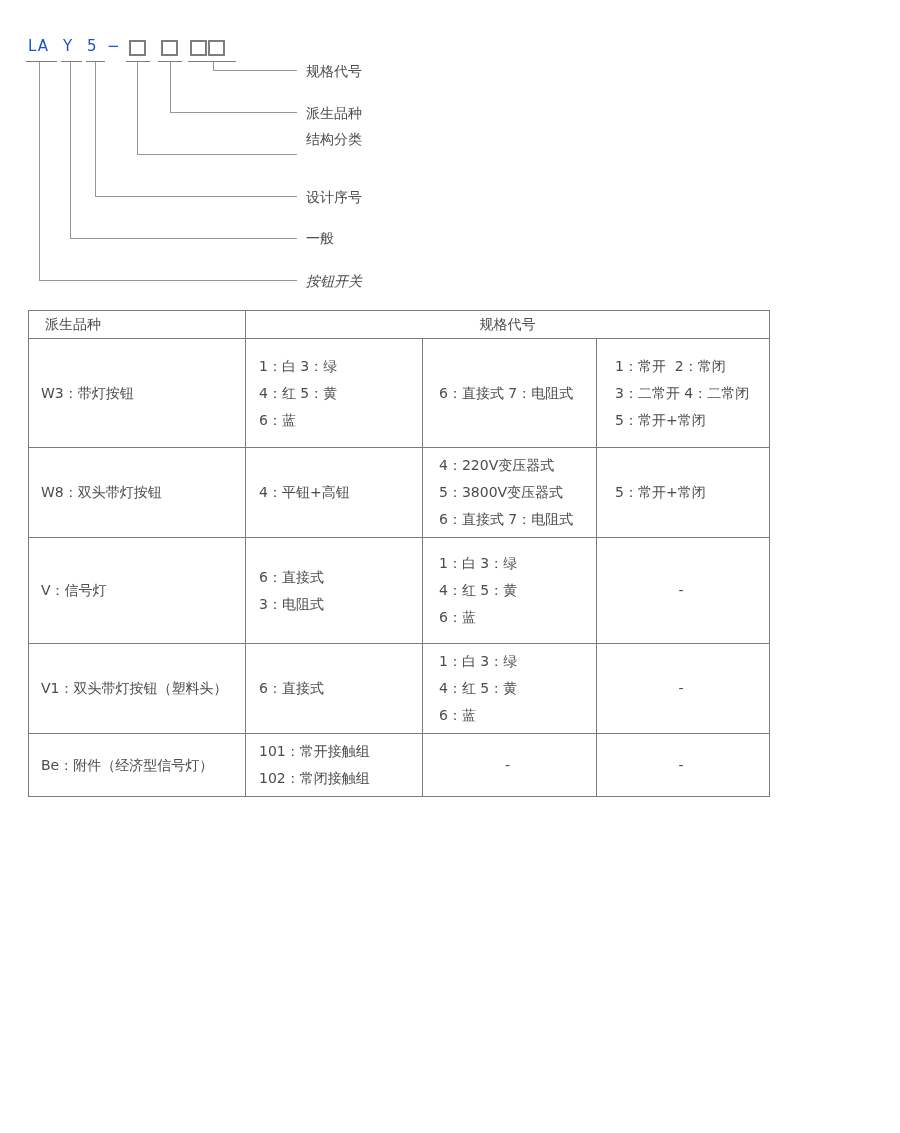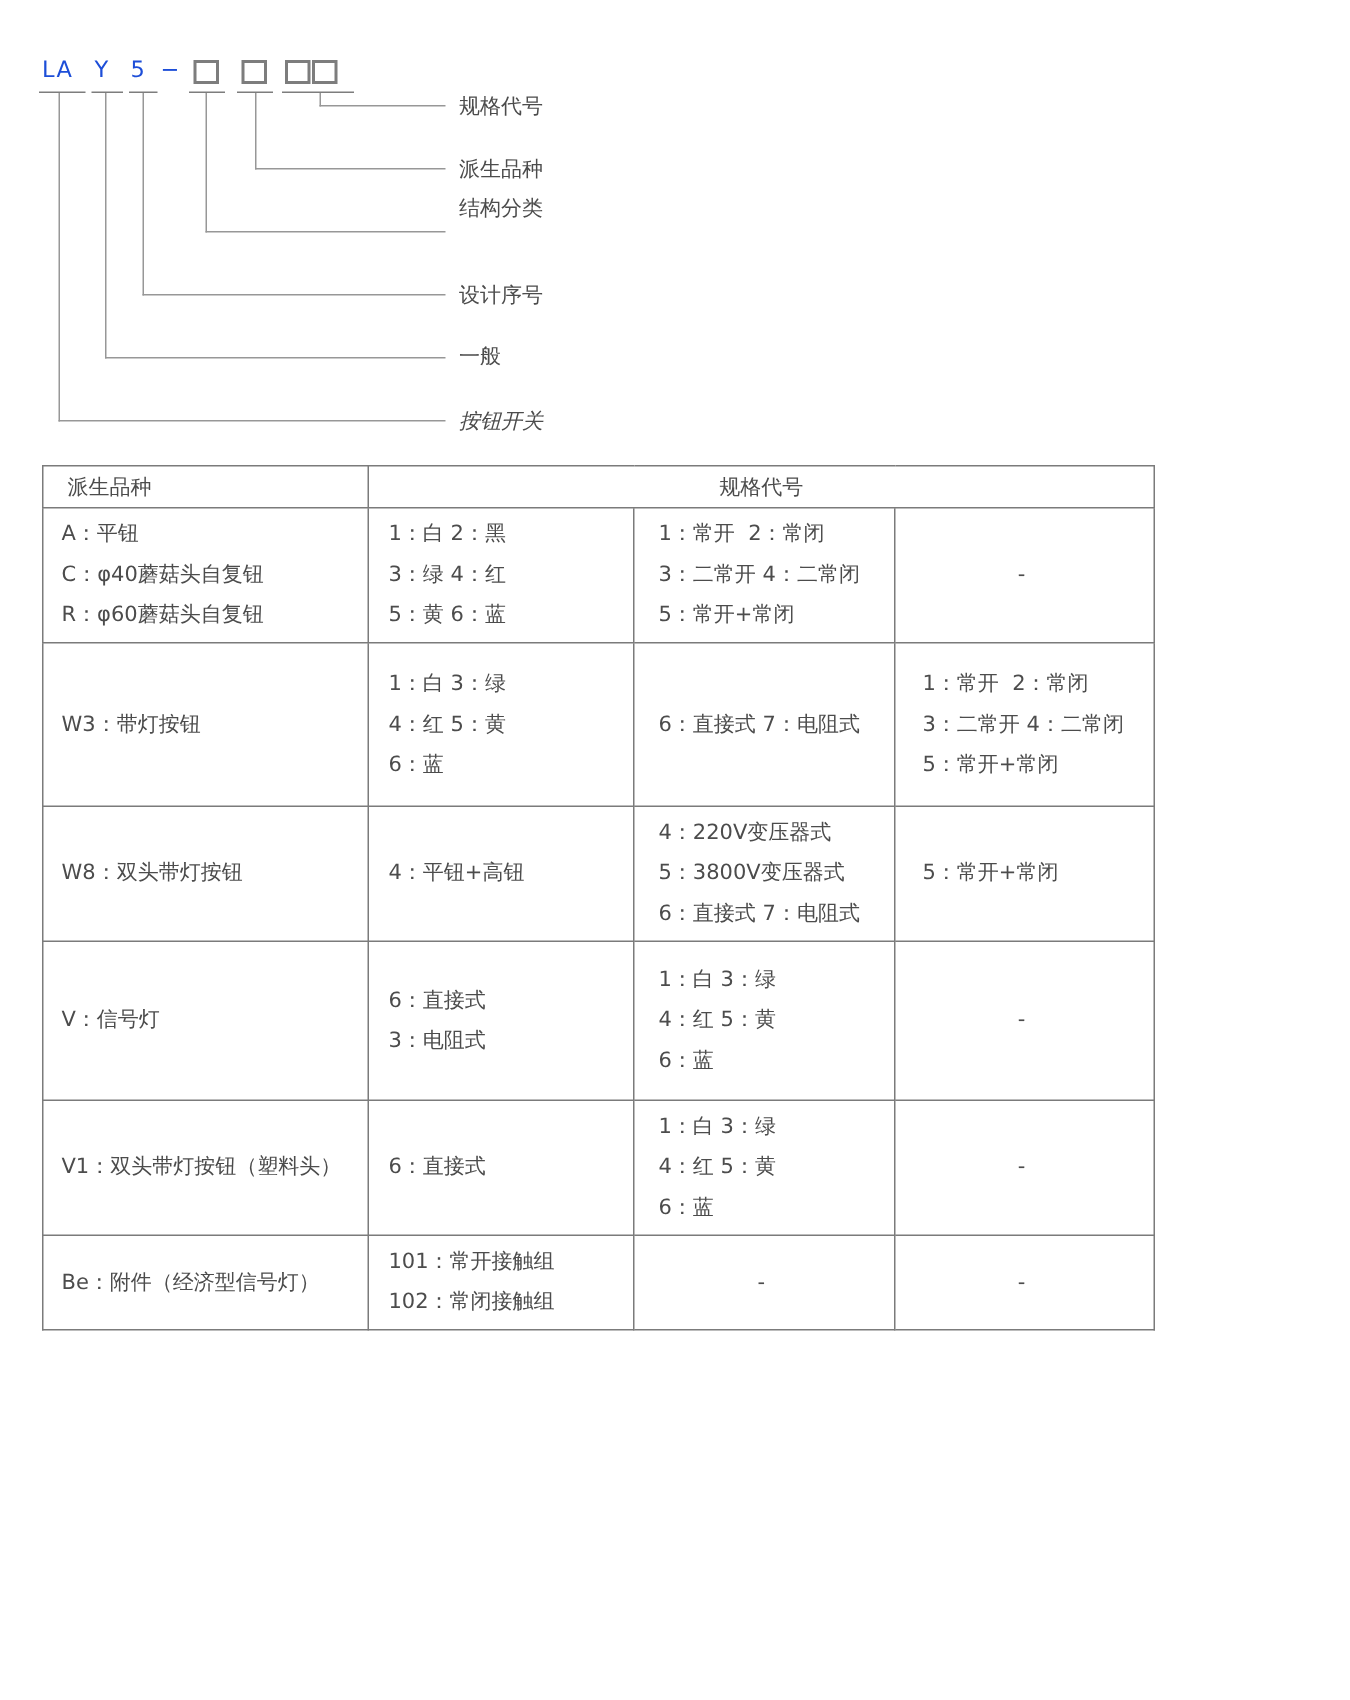--- a/index.html
+++ b/index.html
@@ -94,40 +94,20 @@
       <col style="width:174px">
         <col style="width:173px">
     </colgroup>
     <thead>
       <tr>
         <th class="variety-header">派生品种</th>
         <th class="spec-header" colspan="3">规格代号</th>
       </tr>
     </thead>
     <tbody>
-        <tr style="height: 80px;">
-          <td>
-            <div class="cell-line">A：平钮</div>
-            <div class="cell-line">C：φ40蘑菇头自复钮</div>
-            <div class="cell-line">R：φ60蘑菇头自复钮</div>
-          </td>
-          <td>
-            <div class="cell-line">1：白 2：黑</div>
-            <div class="cell-line">3：绿 4：红</div>
-            <div class="cell-line">5：黄 6：蓝</div>
-          </td>
-          <td>
-            <div class="cell-line">1：常开  2：常闭</div>
-            <div class="cell-line">3：二常开 4：二常闭</div>
-            <div class="cell-line">5：常开+常闭</div>
-          </td>
-          <td class="center">
-            <div class="cell-line">-</div>
-          </td>
-        </tr>
         <tr style="height: 109px;">
           <td>
             <div class="cell-line">W3：带灯按钮</div>
           </td>
           <td>
             <div class="cell-line">1：白 3：绿</div>
             <div class="cell-line">4：红 5：黄</div>
             <div class="cell-line">6：蓝</div>
           </td>
           <td>

